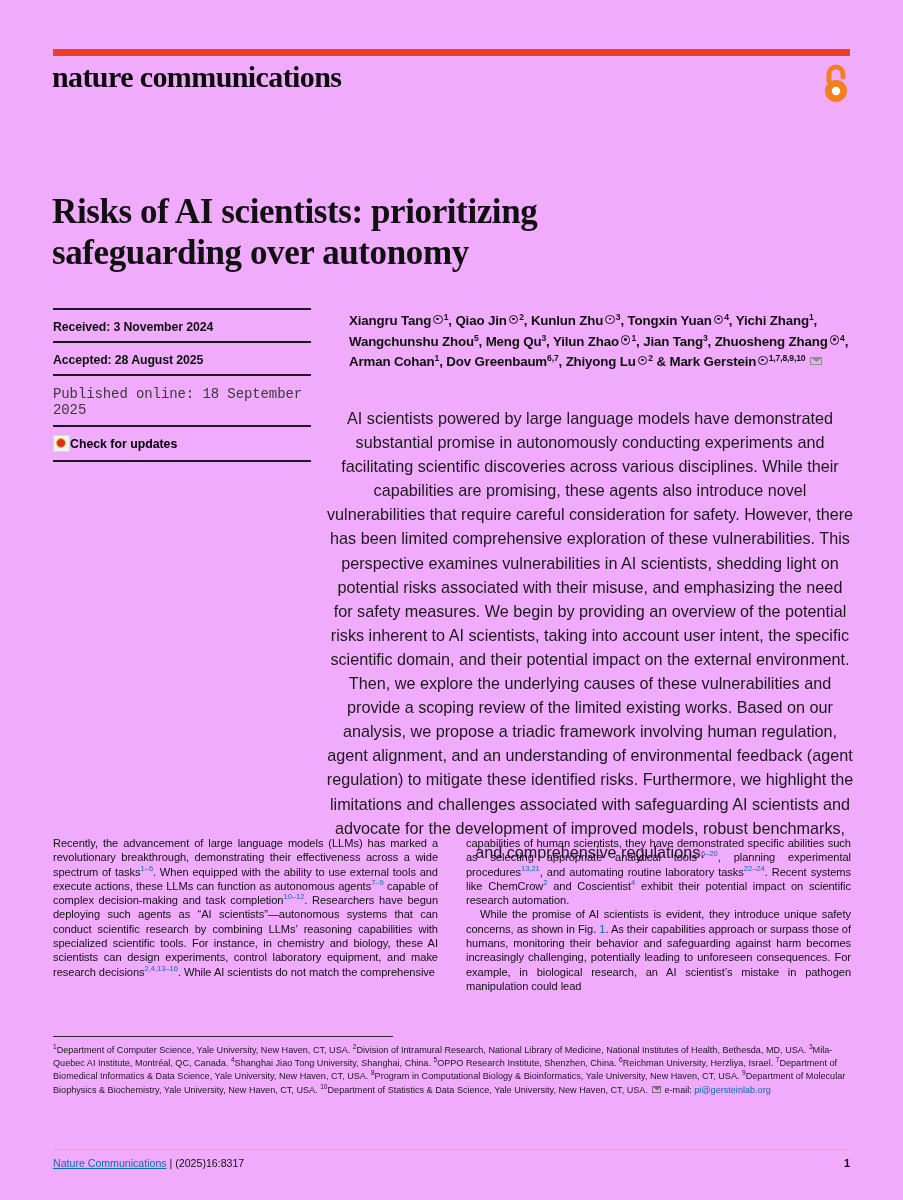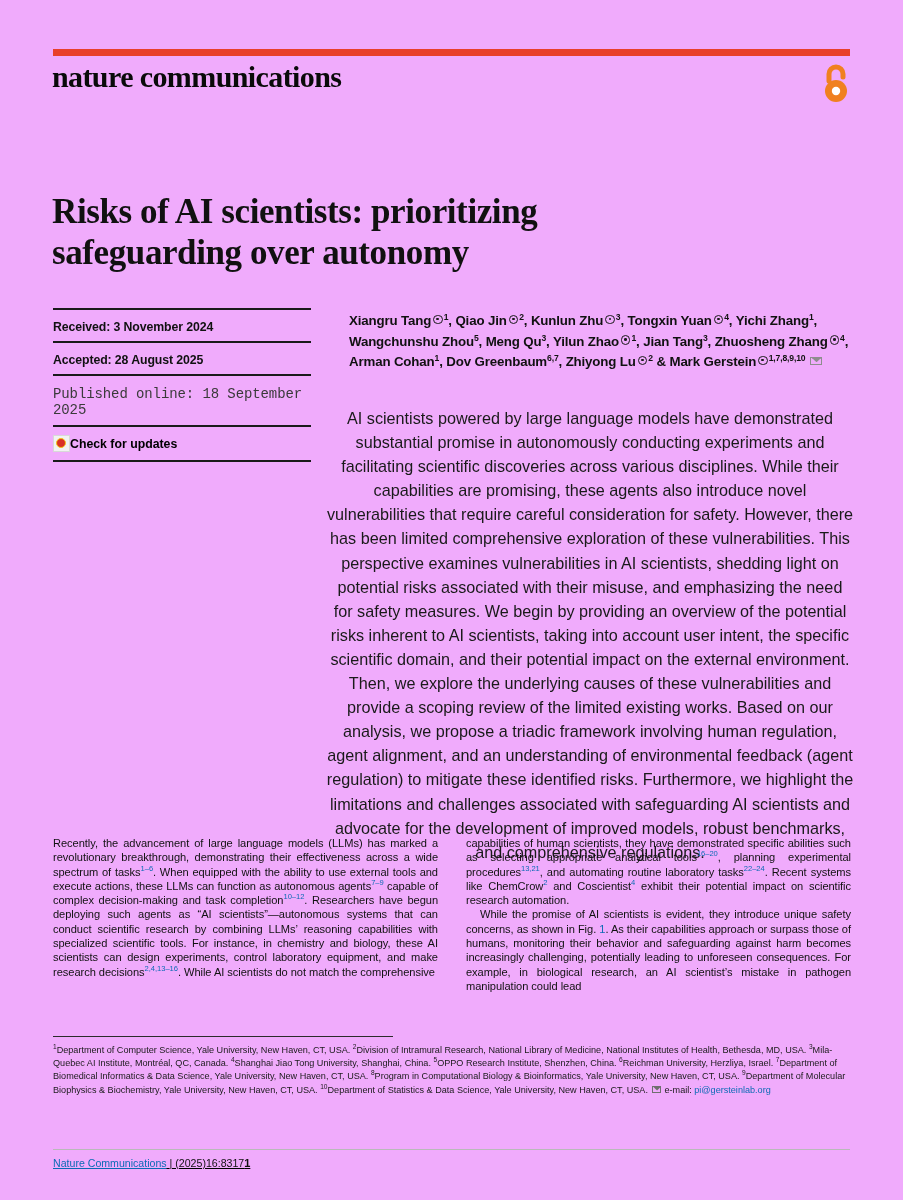--- a/index.html
+++ b/index.html
@@ -291,23 +291,23 @@
     width: 797px;
     height: 1px;
     background: #b9b9b9;
   }
   .pg-foot {
     position: absolute;
     left: 53px;
     top: 1157px;
     width: 797px;
     display: flex;
+    justify-content: space-between;
     align-items: baseline;
     font-size: 10.6px;
-    text-decoration: underline;
   }
   .pg-foot .jname { color: #0b6bb5; }
   .pg-foot .jvol { color: #111; }
   .pg-foot .pnum { font-weight: 700; font-size: 11px; color: #111; }
 </style>
 </head>
 <body>
 
 <div class="page">
 

